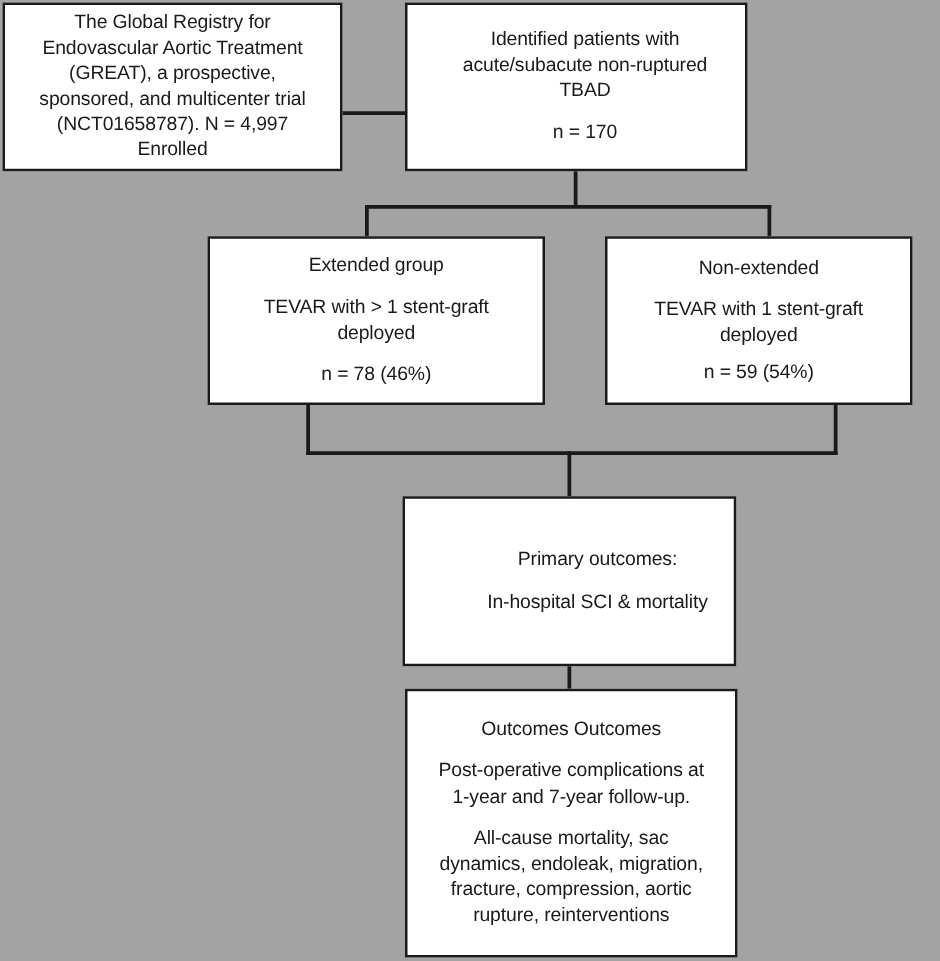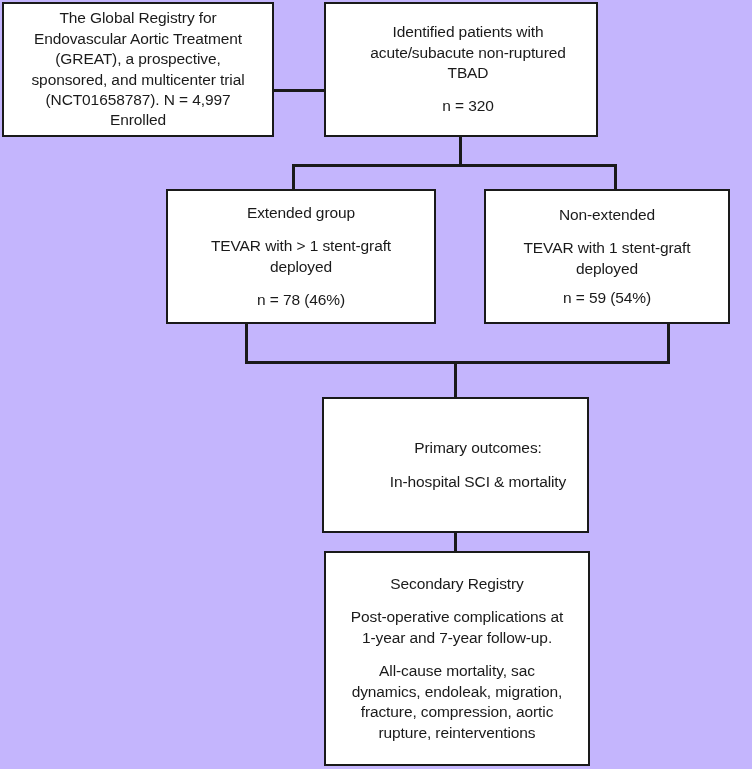--- a/index.html
+++ b/index.html
@@ -9,21 +9,21 @@
     background: #ffffff;
   }
   body {
     font-family: "Liberation Sans", sans-serif;
     color: #111111;
   }
   #flow-canvas {
     position: relative;
     width: 752px;
     height: 769px;
-    background: #c4b5fd;
+    background: #a3a3a3;
     overflow: hidden;
   }
   .node {
     position: absolute;
     box-sizing: border-box;
     border: 2.5px solid #1a1a1a;
     background: #ffffff;
     display: flex;
     flex-direction: column;
     align-items: center;
@@ -112,21 +112,21 @@
 sponsored, and multicenter trial
 (NCT01658787). N = 4,997
 Enrolled</span>
   </div>
 
   <div class="node" id="node-identified">
     <span class="line">Identified patients with
 acute/subacute non-ruptured
 TBAD</span>
     <span class="gap"></span>
-    <span class="line">n = 320</span>
+    <span class="line">n = 170</span>
   </div>
 
   <div class="node" id="node-extended">
     <span class="line">Extended group</span>
     <span class="gap"></span>
     <span class="line">TEVAR with &gt; 1 stent-graft
 deployed</span>
     <span class="gap"></span>
     <span class="line">n = 78 (46%)</span>
   </div>
@@ -140,21 +140,21 @@
     <span class="line">n = 59 (54%)</span>
   </div>
 
   <div class="node" id="node-primary">
     <span class="line">Primary outcomes:</span>
     <span class="gap"></span>
     <span class="line">In-hospital SCI &amp; mortality</span>
   </div>
 
   <div class="node" id="node-secondary">
-    <span class="line">Secondary Registry</span>
+    <span class="line">Outcomes Outcomes</span>
     <span class="gap"></span>
     <span class="line">Post-operative complications at
 1-year and 7-year follow-up.</span>
     <span class="gap"></span>
     <span class="line">All-cause mortality, sac
 dynamics, endoleak, migration,
 fracture, compression, aortic
 rupture, reinterventions</span>
   </div>
 

